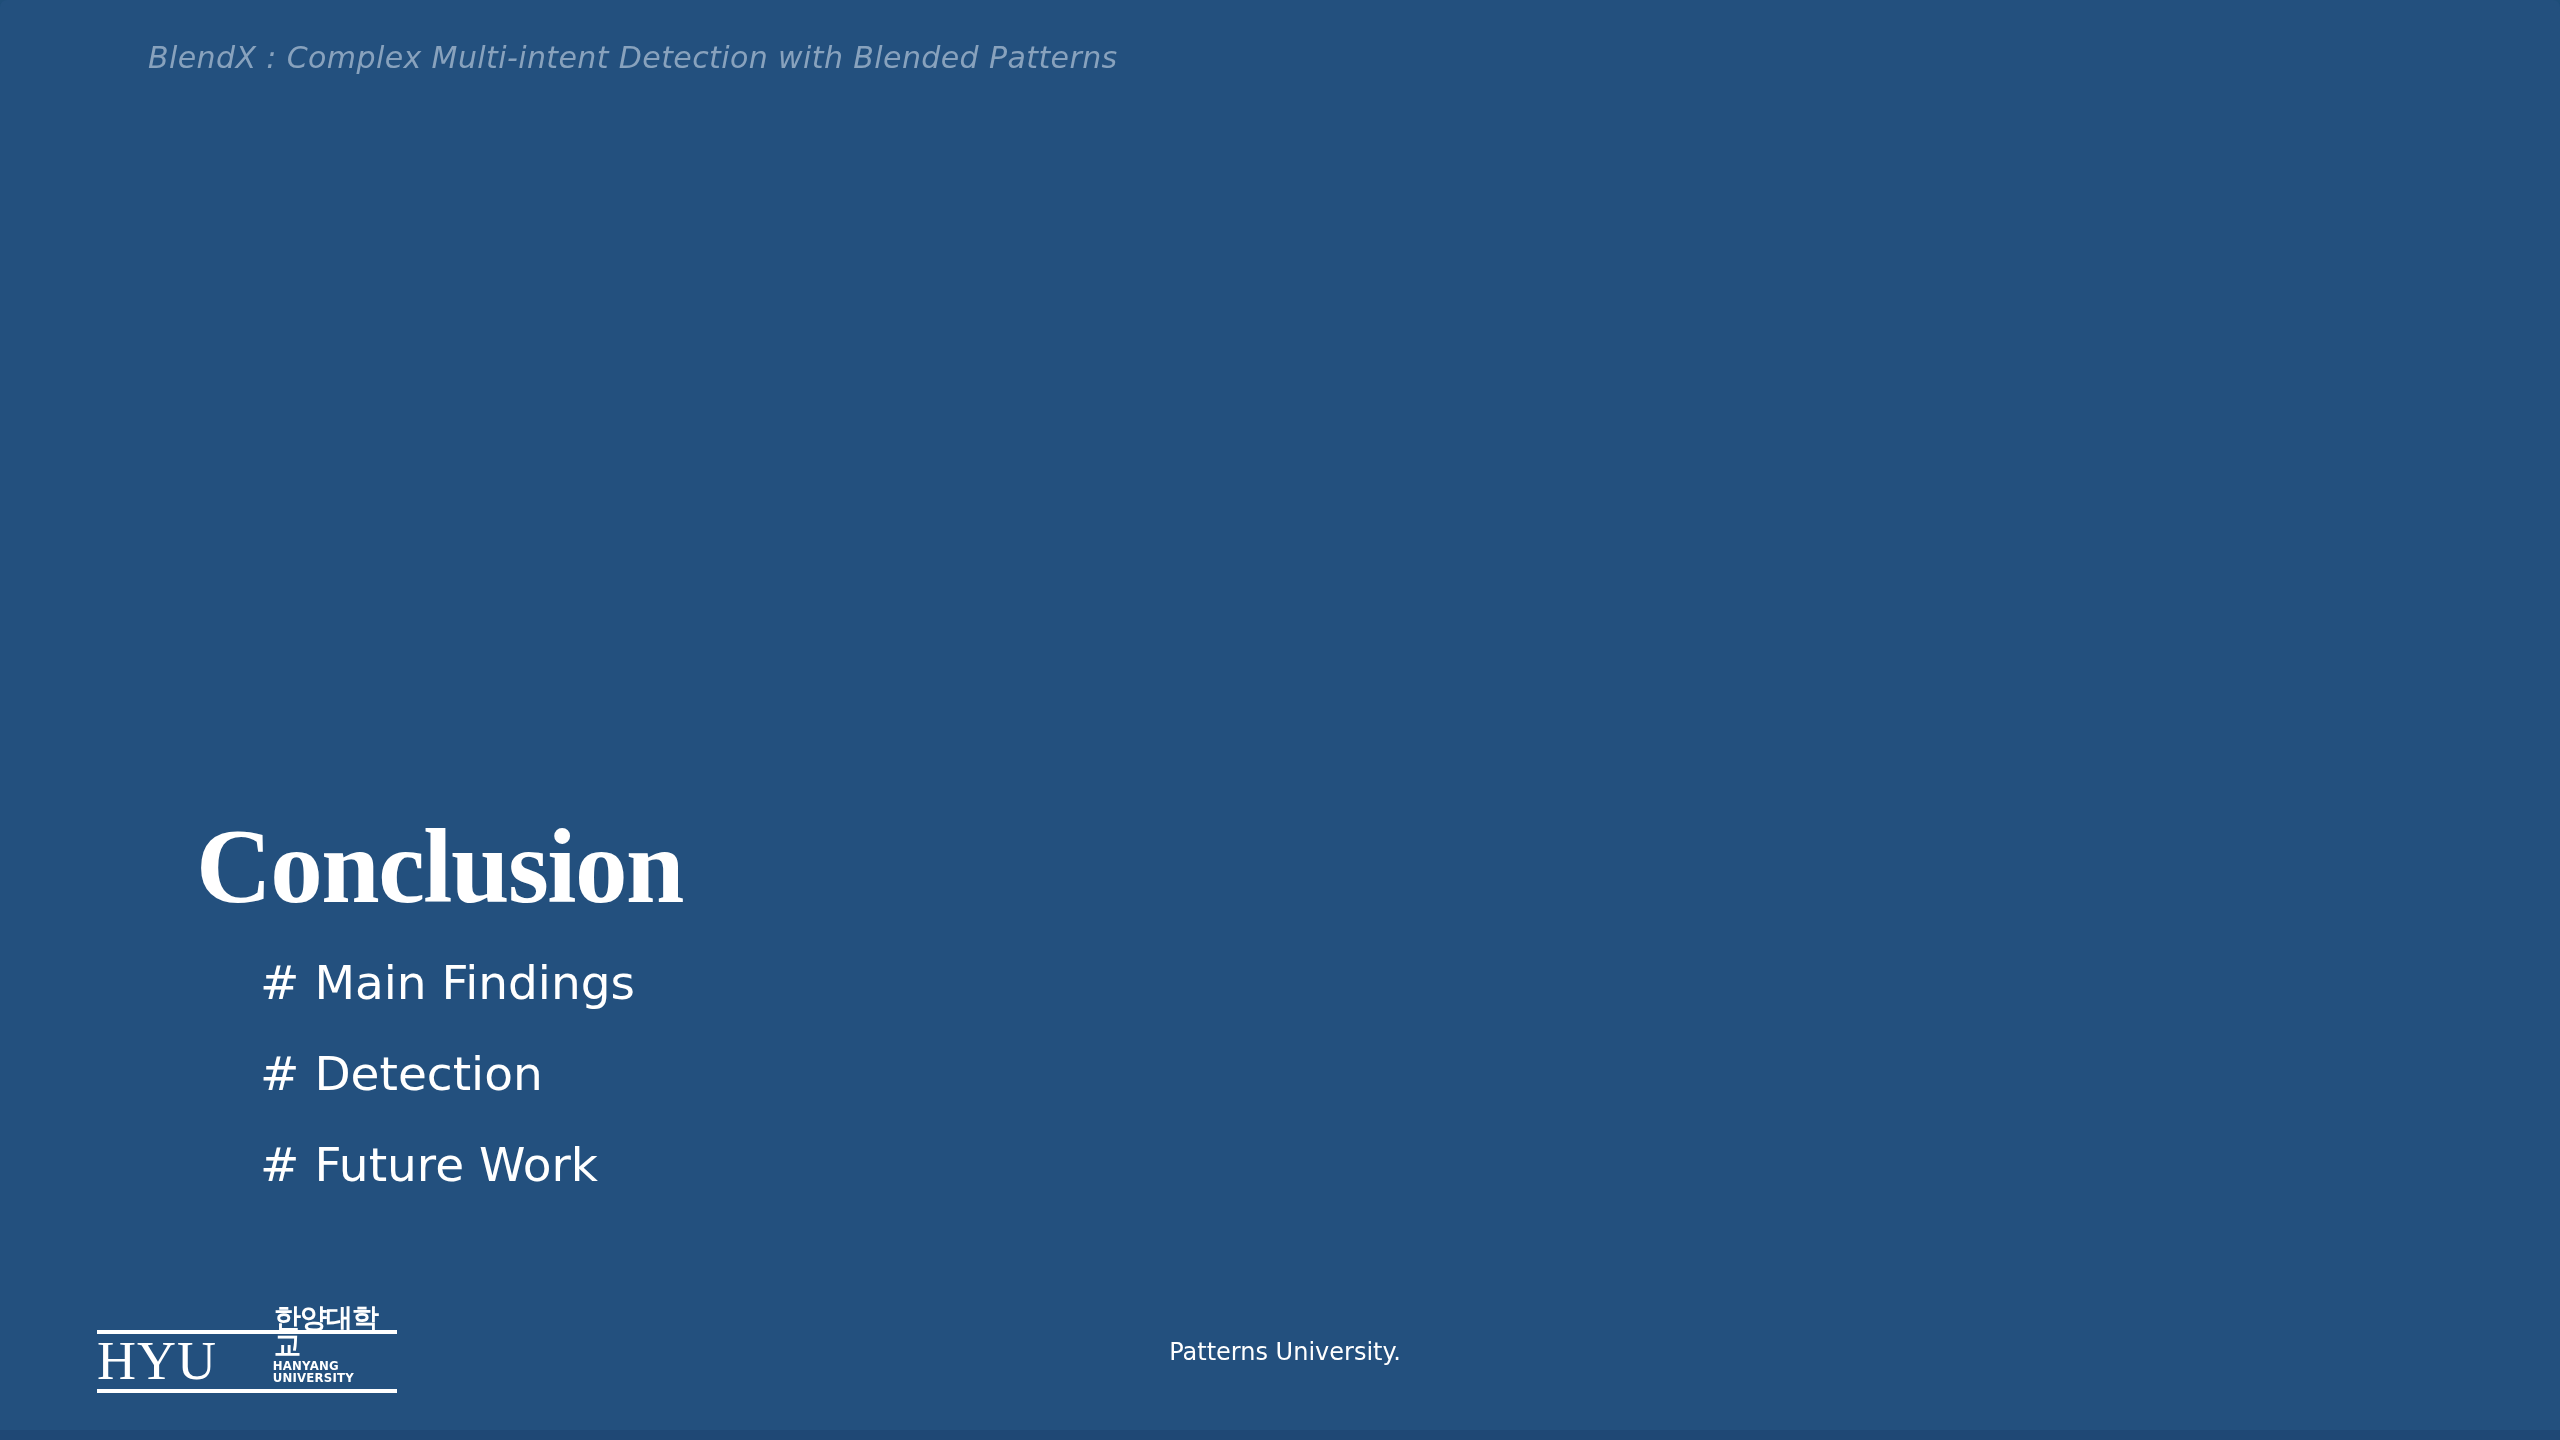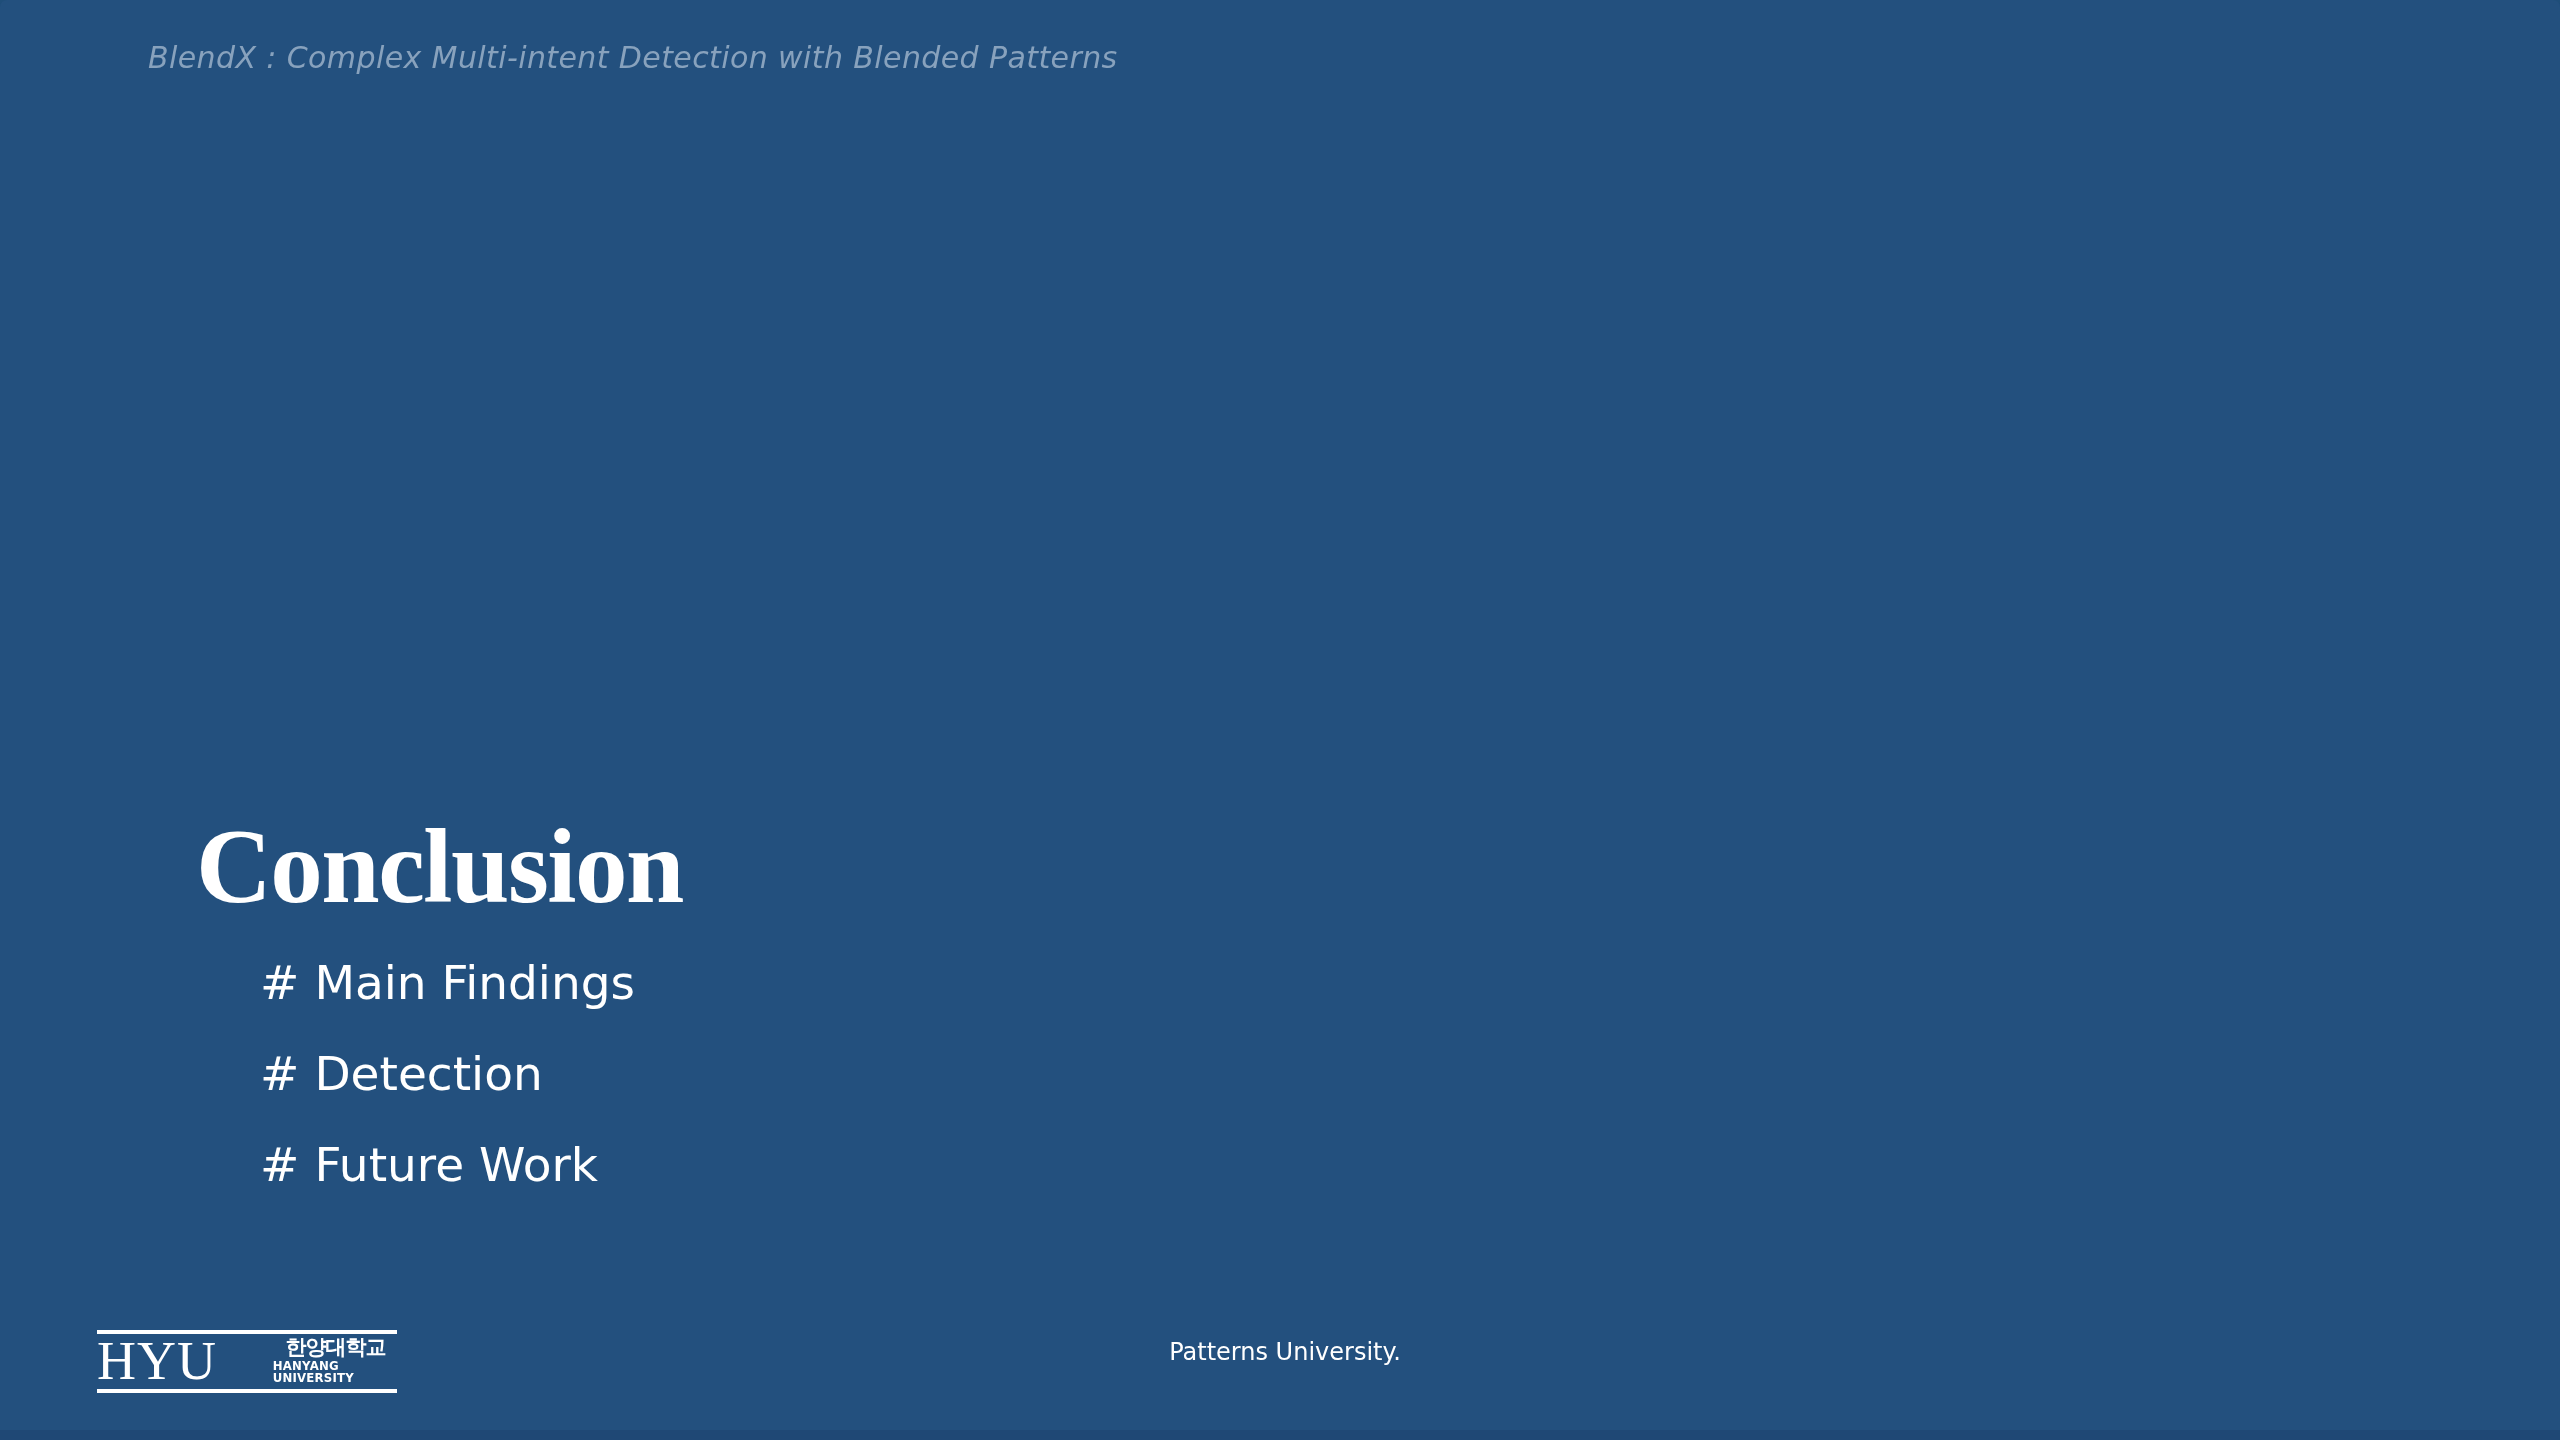--- a/index.html
+++ b/index.html
@@ -126,21 +126,21 @@
   }
   .logo-kr-block {
     margin-left: 14px;
     padding-bottom: 3px;
     display: flex;
     flex-direction: column;
     align-items: center;
   }
   .logo-kr {
     font-family: "DejaVu Sans", sans-serif;
-    font-size: 21px;
+    font-size: 27px;
     font-weight: 700;
     color: #ffffff;
     line-height: 1.0;
     letter-spacing: -1px;
   }
   .logo-en {
     font-family: "DejaVu Sans", sans-serif;
     font-size: 11.5px;
     font-weight: 700;
     color: #ffffff;

